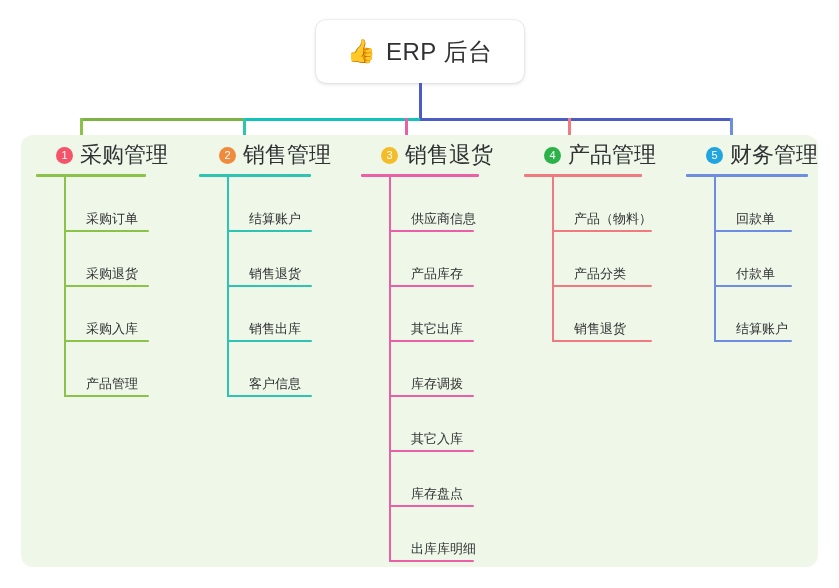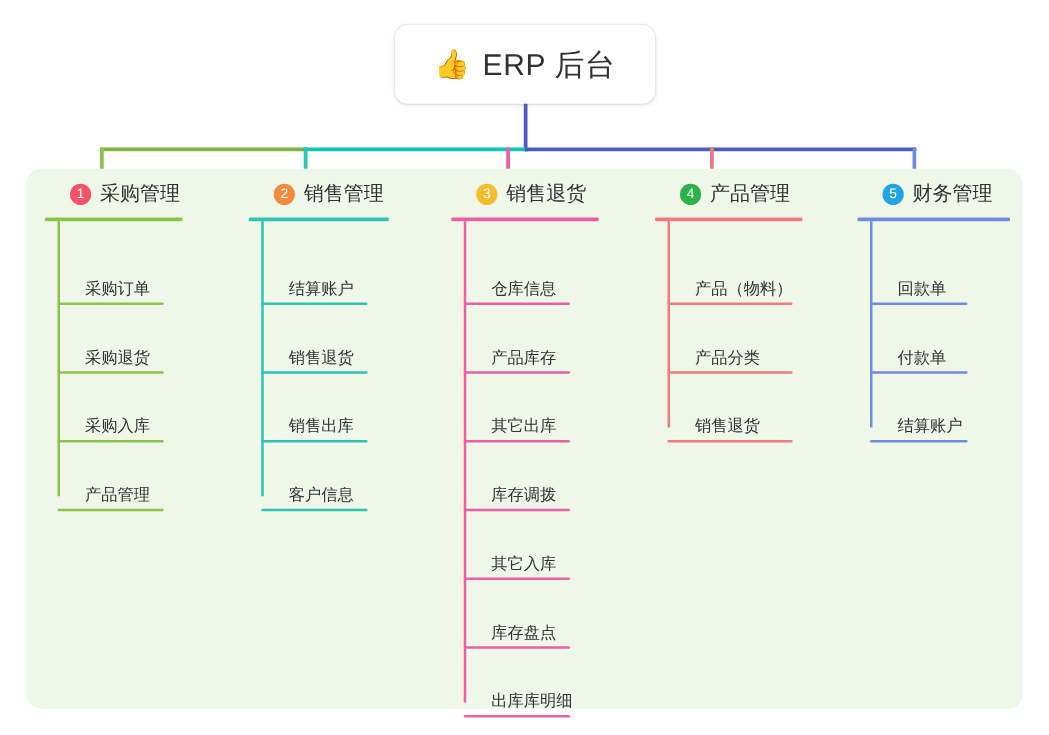--- a/index.html
+++ b/index.html
@@ -77,35 +77,35 @@
     height: 17px;
     border-radius: 50%;
     color: #ffffff;
     font-size: 11px;
     line-height: 17px;
     text-align: center;
     flex: 0 0 auto;
     font-weight: normal;
   }
   .col-title {
-    font-size: 16px;
+    font-size: 22px;
     color: #303133;
     white-space: nowrap;
   }
   .head-rule {
     height: 3px;
     margin-top: 6px;
     border-radius: 1px;
   }
 
   
   .items {
     position: relative;
-    margin-left: 10px;
-    padding-top: 12px;
+    margin-left: 28px;
+    padding-top: 0px;
   }
   .spine {
     position: absolute;
     left: 0;
     top: 0;
     width: 2px;
   }
   .item {
     position: relative;
     height: 55px;
@@ -205,21 +205,21 @@
     </div>
     <div class="column" style="left: 361px;">
       <div class="col-head">
         <span class="badge" style="background: rgb(245, 188, 42);">3</span>
         <span class="col-title">销售退货</span>
       </div>
       <div class="head-rule" style="width: 118px; background: rgb(234, 95, 165);"></div>
       <div class="items">
         <div class="spine" style="background: rgb(234, 95, 165); height: 385px;"></div>
         <div class="item">
-          <span class="item-label">仓库信息</span>
+          <span class="item-label">供应商信息</span>
           <div class="item-rule" style="width: 85px; background: rgb(234, 95, 165);"></div>
         </div>
         <div class="item">
           <span class="item-label">产品库存</span>
           <div class="item-rule" style="width: 85px; background: rgb(234, 95, 165);"></div>
         </div>
         <div class="item">
           <span class="item-label">其它出库</span>
           <div class="item-rule" style="width: 85px; background: rgb(234, 95, 165);"></div>
         </div>

